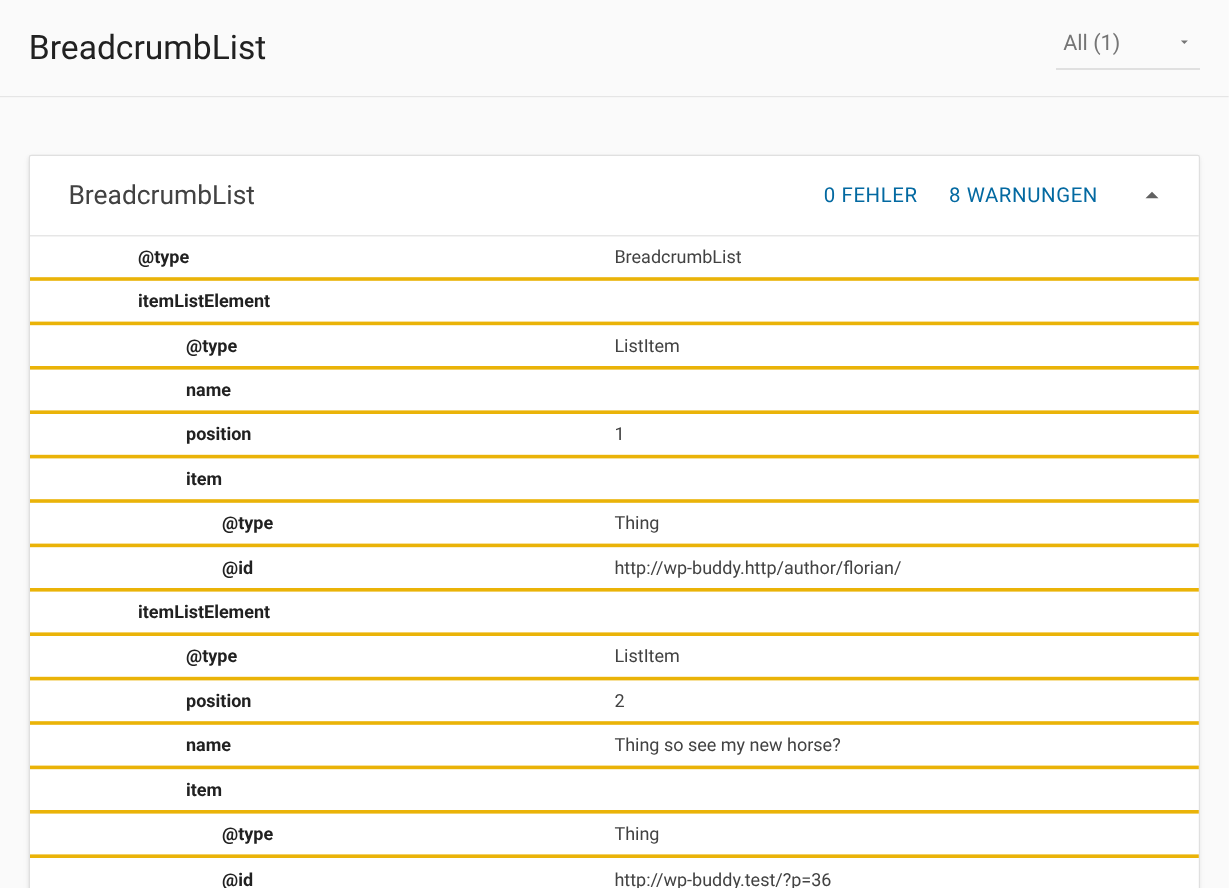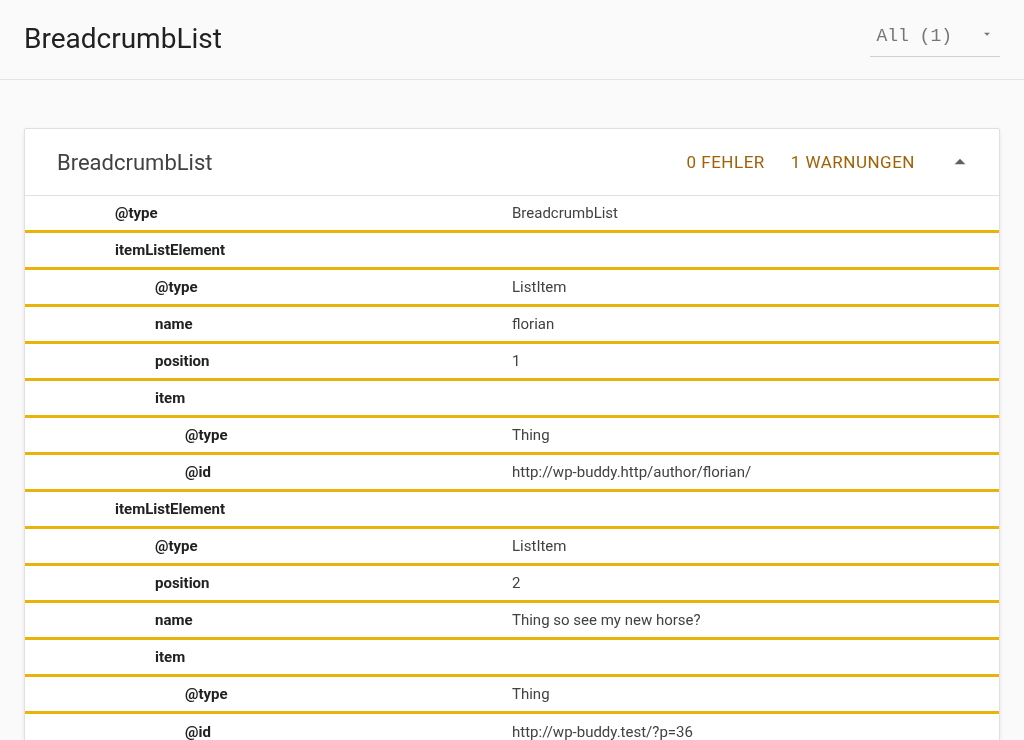--- a/index.html
+++ b/index.html
@@ -22,21 +22,20 @@
     display: flex;
     align-items: center;
     gap: 28px;
     color: #757575;
     font-size: 18px;
     padding: 6px 6px 10px 6px;
     border-bottom: 1px solid #d0d0d0;
     cursor: pointer;
     min-width: 120px;
     justify-content: space-between;
-    font-family: Liberation Mono, monospace;
   }
   .filter-select svg { fill: #757575; }
 
   .card-wrap {
     padding: 48px 24px 24px 24px;
   }
   .card {
     background: #fff;
     border: 1px solid #e0e0e0;
     border-radius: 2px;
@@ -50,21 +49,21 @@
     cursor: pointer;
   }
   .card-title {
     font-size: 22px;
     color: #424242;
     flex: 1;
   }
   .card-stats {
     display: flex;
     gap: 26px;
-    color: #a16207;
+    color: #0369a1;
     font-size: 17px;
     letter-spacing: 0.5px;
   }
   .card-chevron {
     margin-left: 32px;
     display: flex;
     align-items: center;
   }
   .card-chevron svg { fill: #616161; }
 
@@ -108,21 +107,21 @@
   </div>
 </div>
 
 <div class="card-wrap">
   <div class="card">
 
     <div class="card-header">
       <div class="card-title">BreadcrumbList</div>
       <div class="card-stats">
         <span>0 FEHLER</span>
-        <span>1 WARNUNGEN</span>
+        <span>8 WARNUNGEN</span>
       </div>
       <div class="card-chevron">
         <svg width="26" height="26" viewBox="0 0 24 24">
             <path d="M7 14l5-5 5 5z"></path>
           </svg>
       </div>
     </div>
 
     <div>
       <div class="data-row">
@@ -132,21 +131,20 @@
       <div class="data-row">
         <div class="data-key indent-0">itemListElement</div>
         <div class="data-val"></div>
       </div>
       <div class="data-row">
         <div class="data-key indent-1">@type</div>
         <div class="data-val">ListItem</div>
       </div>
       <div class="data-row">
         <div class="data-key indent-1">name</div>
-        <div class="data-val">florian</div>
       </div>
       <div class="data-row">
         <div class="data-key indent-1">position</div>
         <div class="data-val">1</div>
       </div>
       <div class="data-row">
         <div class="data-key indent-1">item</div>
         <div class="data-val"></div>
       </div>
       <div class="data-row">

